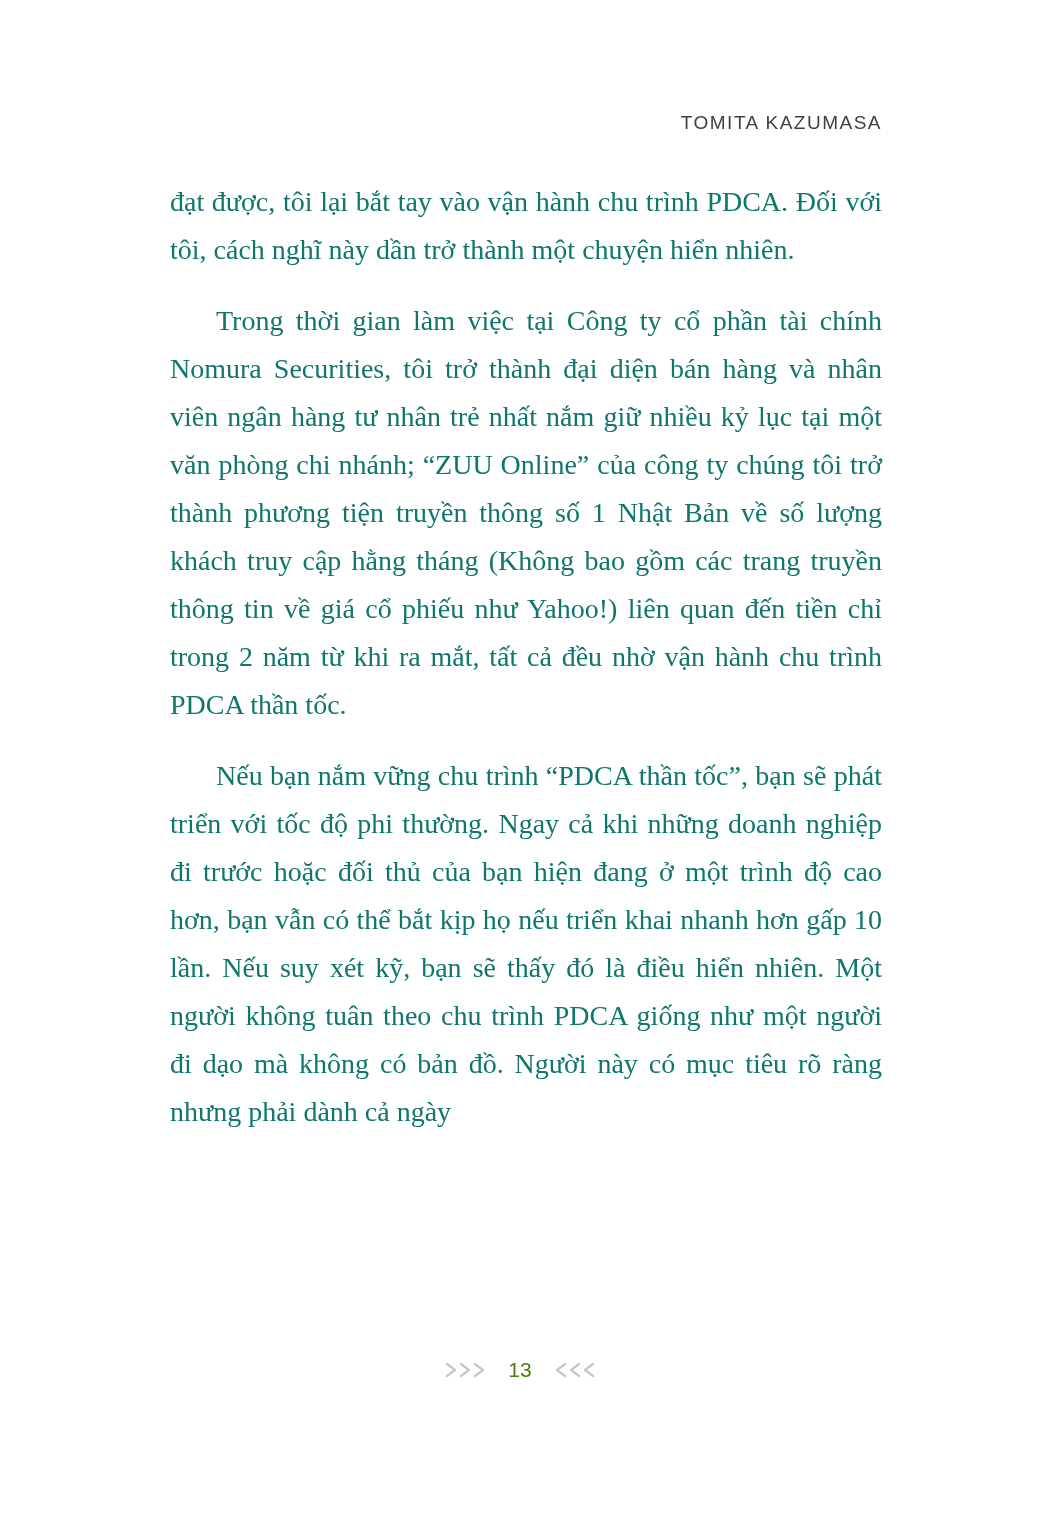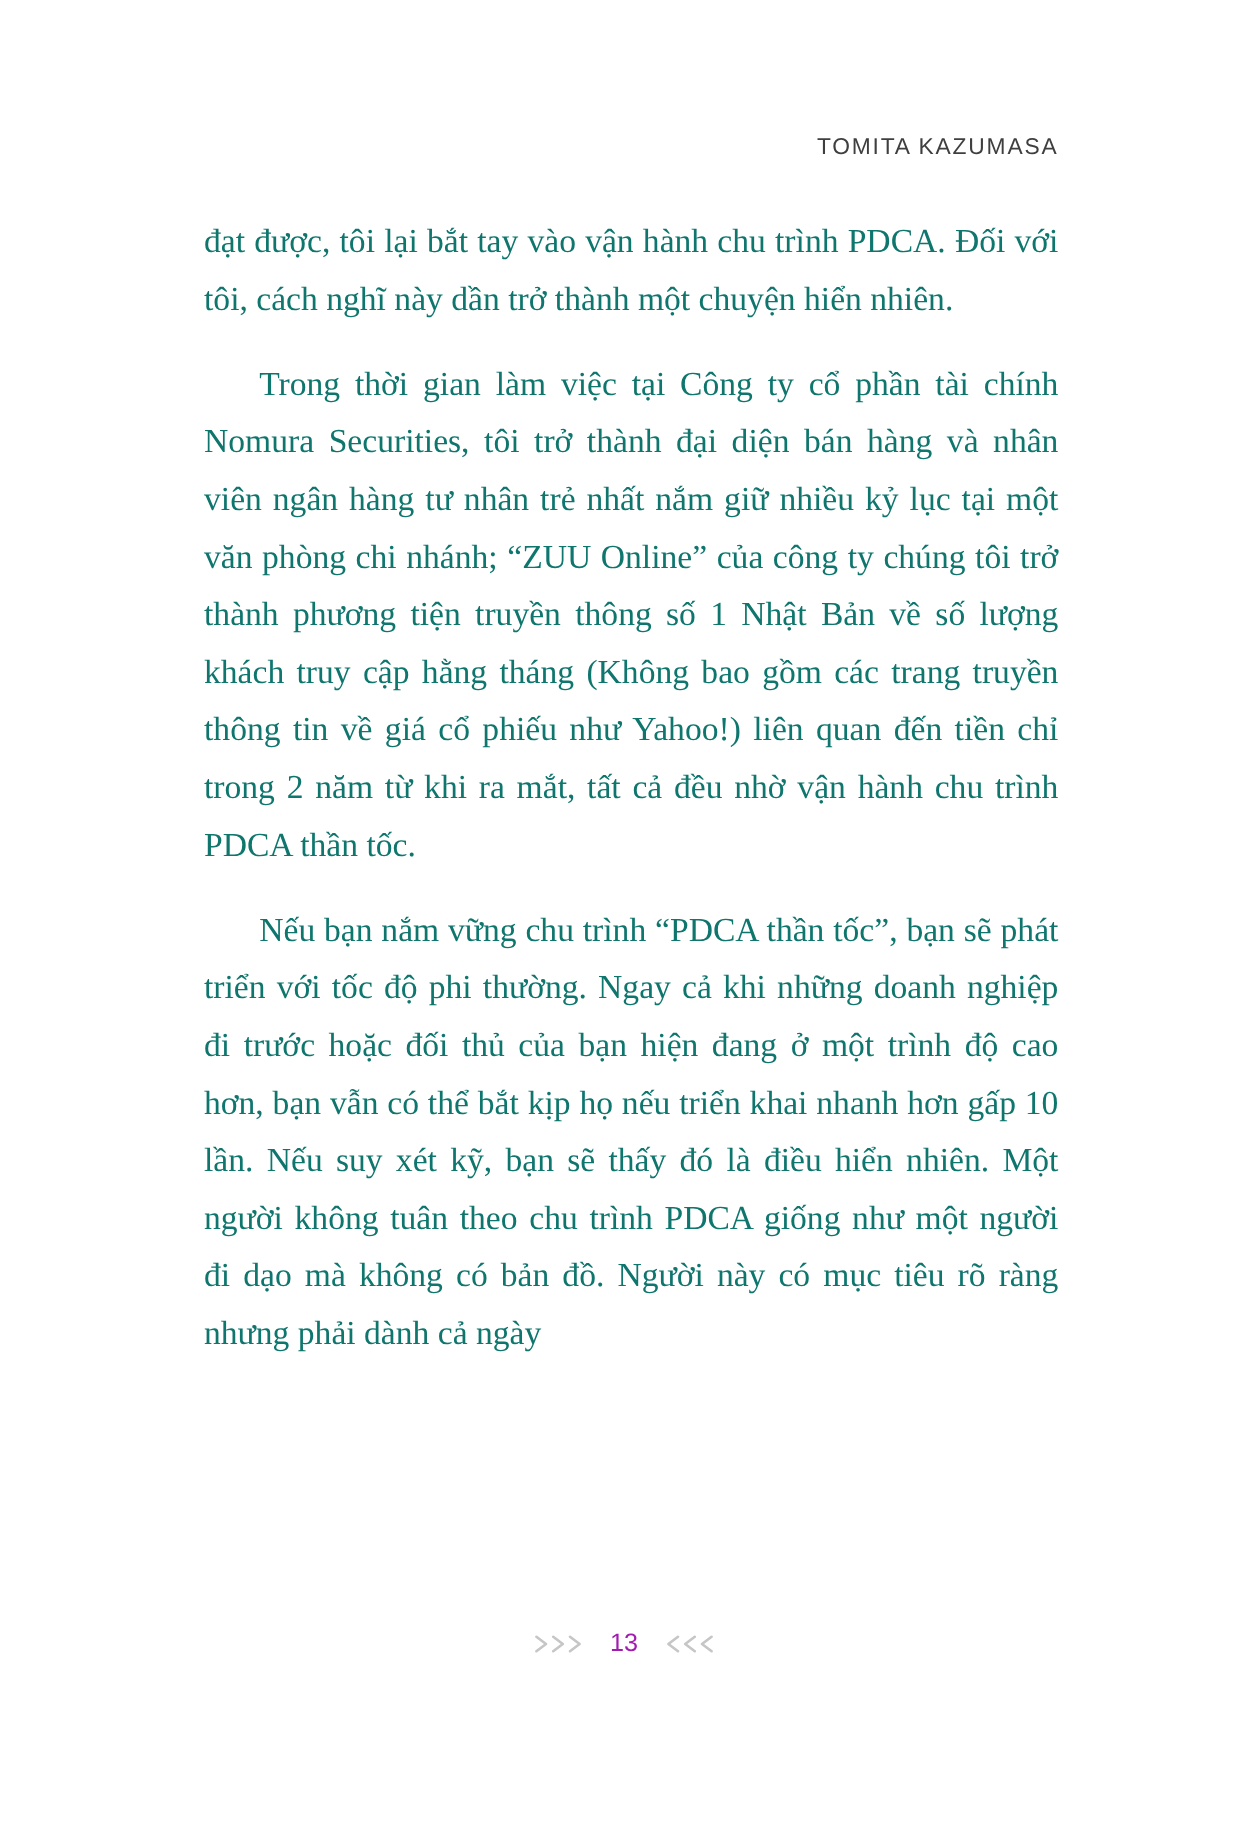--- a/index.html
+++ b/index.html
@@ -43,21 +43,21 @@
     top: 1358px;
     width: 1040px;
     display: flex;
     align-items: center;
     justify-content: center;
     gap: 14px;
   }
   .page-number {
     font-family: "Liberation Sans", "DejaVu Sans", sans-serif;
     font-size: 21px;
-    color: #a21caf;
+    color: #4d7c0f;
   }
   .ornament {
     display: block;
   }
   .ornament polyline {
     fill: none;
     stroke: #c6c6c6;
     stroke-width: 2.2;
     stroke-linecap: round;
     stroke-linejoin: round;

